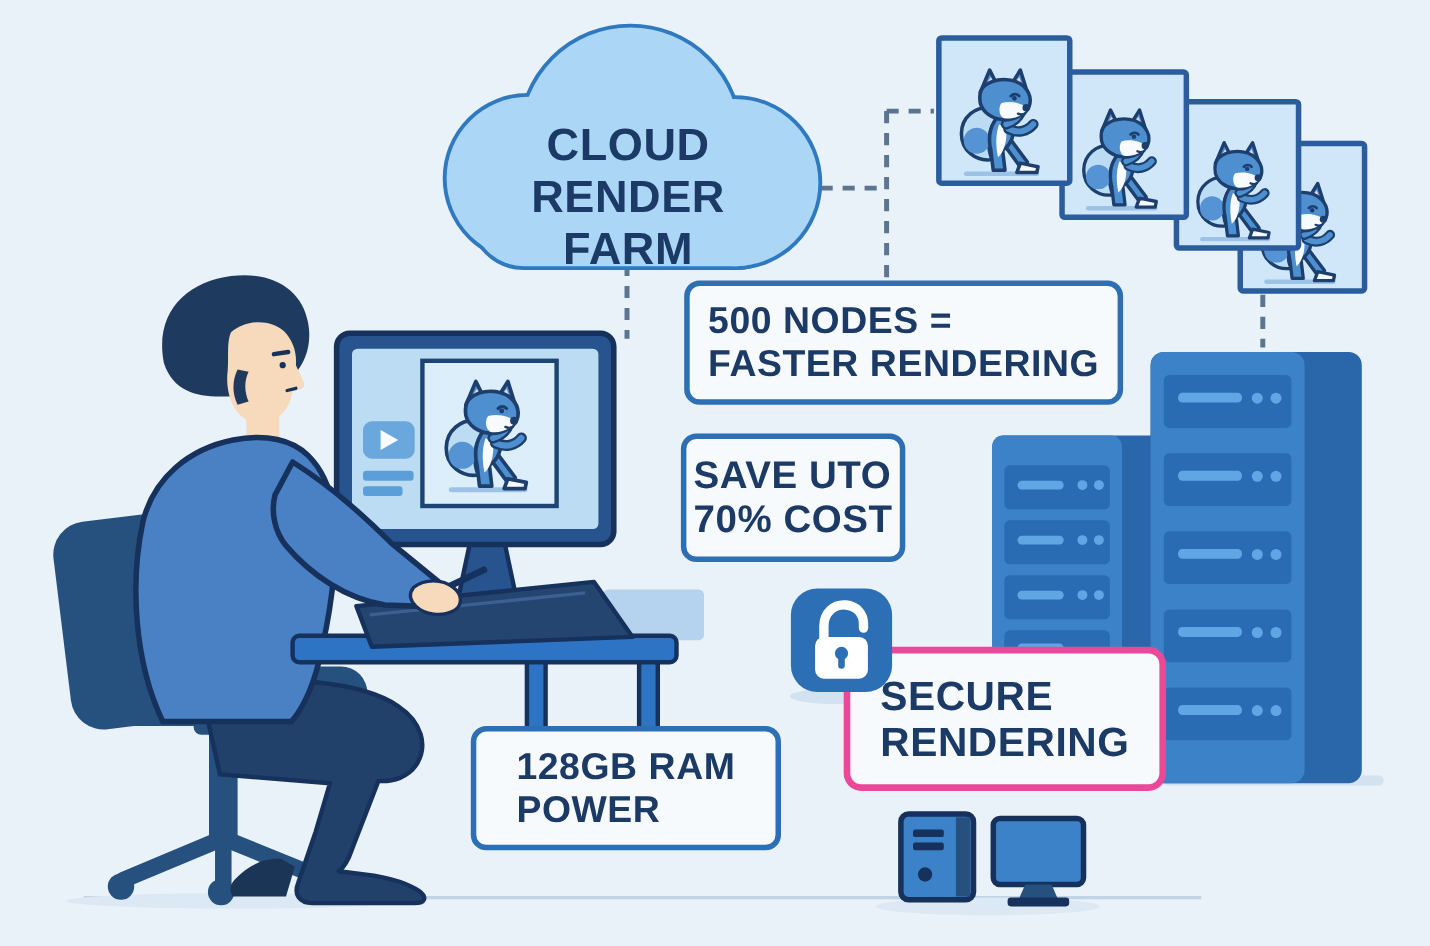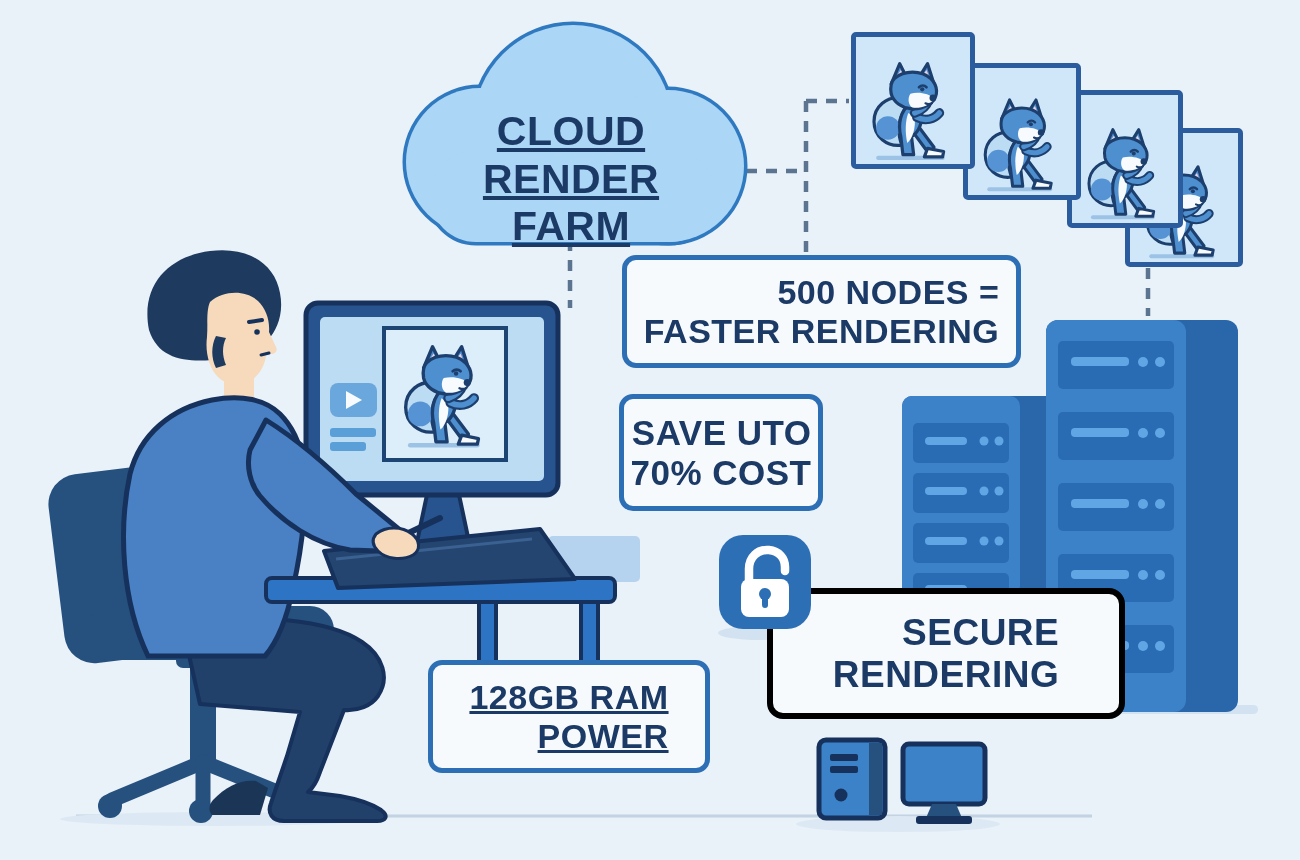--- a/index.html
+++ b/index.html
@@ -4,35 +4,35 @@
 <style>
   html,body{margin:0;padding:0;}
   .scene{
     position:relative;width:1300px;height:860px;overflow:hidden;
     background:#e9f1f9;font-family:"Liberation Sans",sans-serif;
   }
   .layer{position:absolute;left:0;top:0;width:1300px;height:860px;}
   .cloud-label{
     position:absolute;left:420px;top:108px;width:302px;z-index:20;
     text-align:center;font-weight:800;font-size:41px;line-height:1.16;
-    letter-spacing:.5px;color:#1c3a66;white-space:pre-line;text-decoration:underline;
+    letter-spacing:.5px;color:#1c3a66;white-space:pre-line;
   }
   .badge{
     position:absolute;z-index:20;box-sizing:border-box;
     background:#f7fafd;border:5px solid #2d6fb5;border-radius:14px;
-    display:flex;align-items:center;justify-content:center;text-align:right;
+    display:flex;align-items:center;justify-content:center;text-align:left;
     font-weight:800;color:#1c3a66;white-space:pre-line;line-height:1.12;
     letter-spacing:.5px;
   }
   #box-nodes{left:622px;top:255px;width:399px;height:113px;font-size:34px;}
   #box-save{left:619px;top:394px;width:204px;height:117px;font-size:35px;}
-  #box-ram{left:428px;top:660px;width:282px;height:113px;font-size:34px;text-decoration:underline;}
+  #box-ram{left:428px;top:660px;width:282px;height:113px;font-size:34px;}
   #box-secure{
-    left:767px;top:588px;width:358px;height:131px;font-size:37px;
-    border:6px solid #000000;border-radius:16px;z-index:22;
+    left:767px;top:588px;width:293px;height:131px;font-size:37px;
+    border:6px solid #ec4899;border-radius:16px;z-index:22;
   }
   .frame{
     position:absolute;box-sizing:border-box;background:#cfe7f9;
     border:5px solid #2b5d9e;border-radius:5px;
     display:flex;align-items:flex-end;justify-content:center;
   }
   #frame-1{left:851px;top:32px;width:124px;height:137px;z-index:14;}
   #frame-2{left:963px;top:63px;width:118px;height:137px;z-index:13;}
   #frame-3{left:1067px;top:90px;width:116px;height:138px;z-index:12;}
   #frame-4{left:1125px;top:128px;width:118px;height:139px;z-index:11;}

